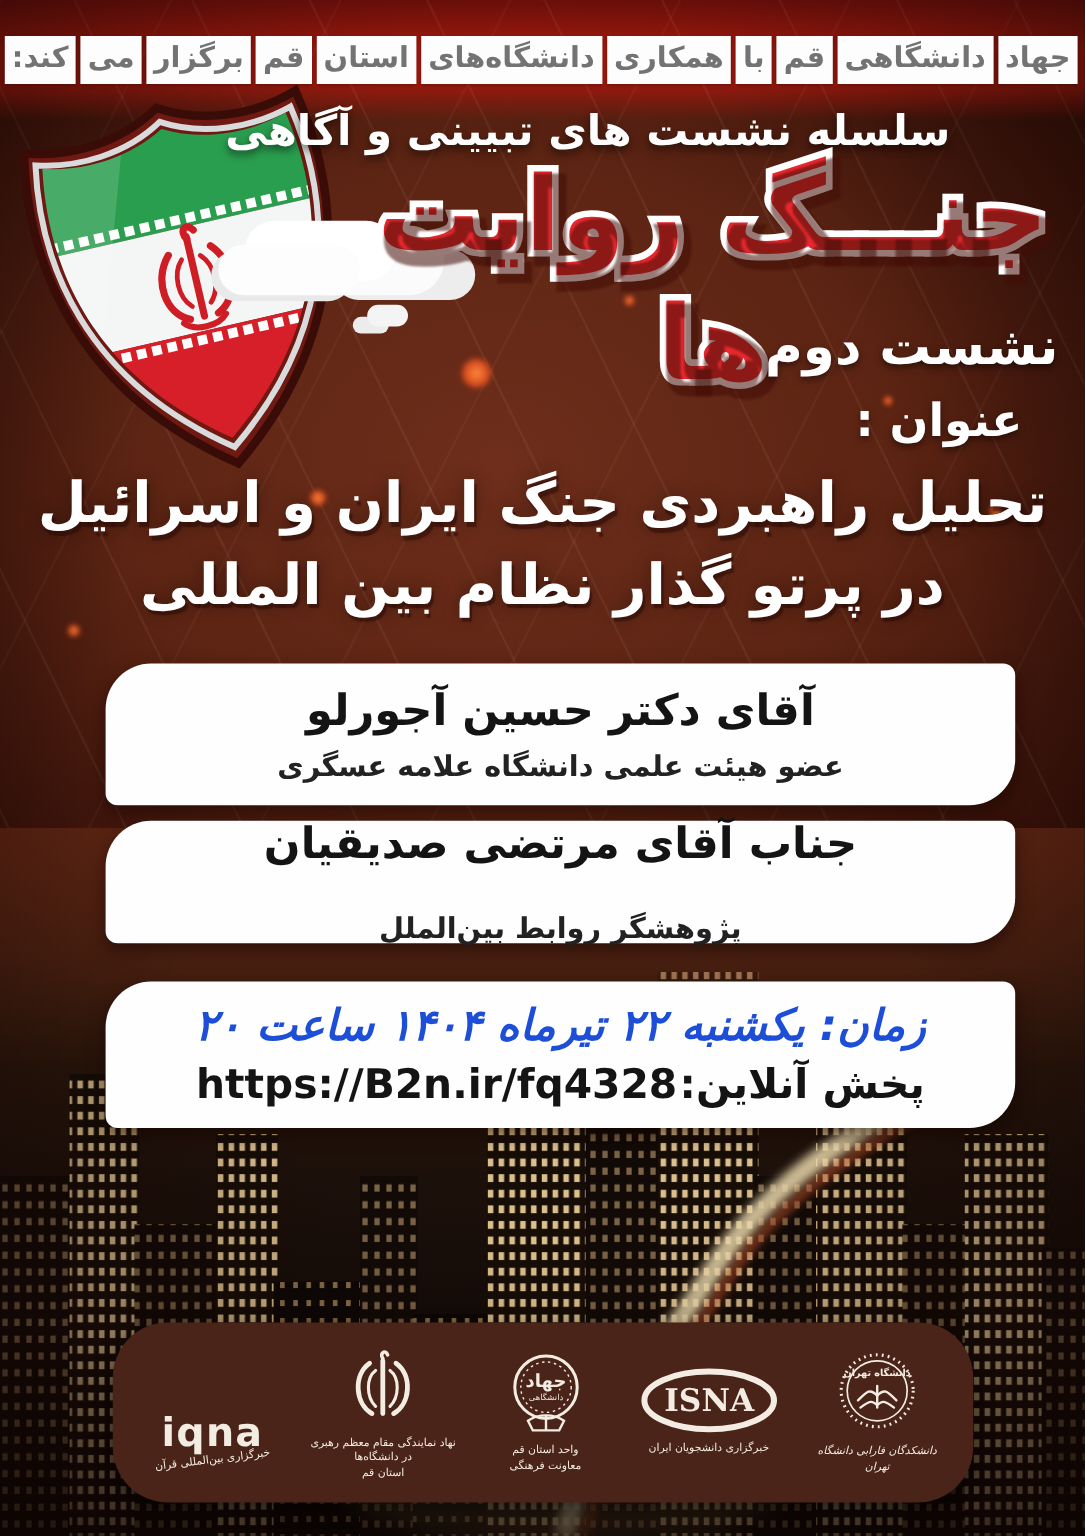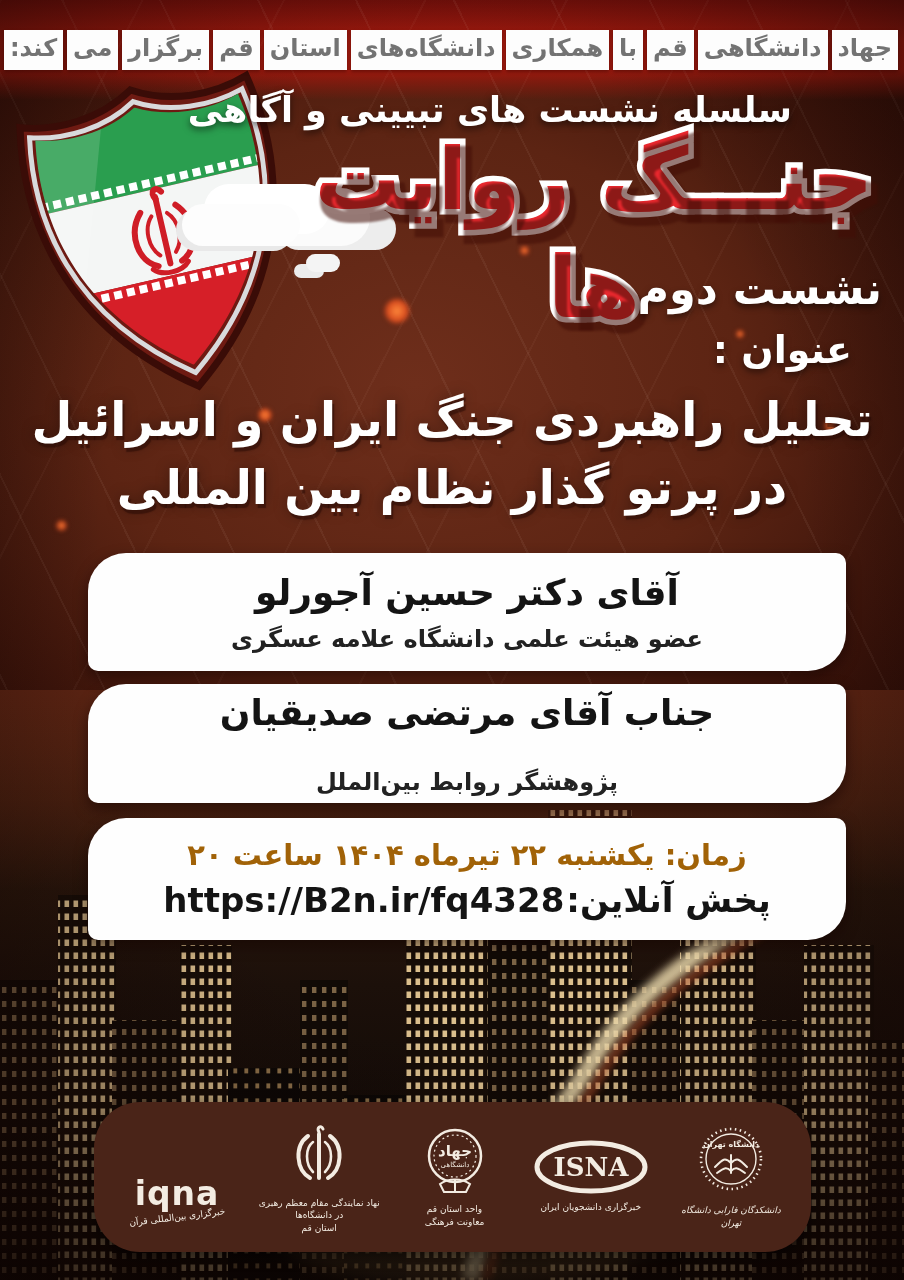--- a/index.html
+++ b/index.html
@@ -47,26 +47,26 @@
   .unvan{position:absolute;top:328px;right:52px;direction:rtl;color:#fff;font-weight:bold;font-size:38px;
     text-shadow:0 3px 6px rgba(0,0,0,.5);}
   .topic{position:absolute;top:386px;left:0;right:0;text-align:center;direction:rtl;color:#fff;font-weight:900;}
   .topic div{font-size:47px;line-height:1.45;text-shadow:2px 4px 1px rgba(35,8,3,.5), 0 0 14px rgba(0,0,0,.35);}
   
   .card{position:absolute;left:88px;width:758px;background:#fefefe;border-radius:38px 10px 38px 10px;
     box-shadow:0 6px 14px rgba(20,4,2,.55);display:flex;flex-direction:column;align-items:center;
     justify-content:center;direction:rtl;z-index:5;}
   .card .name{font-size:36px;font-weight:900;color:#141414;line-height:1.2;}
   .card .role{font-size:24px;font-weight:bold;color:#222;margin-top:10px;}
-  .card .sched1{font-size:29px;font-weight:900;color:#a16207;}
+  .card .sched1{font-size:36px;font-weight:900;color:#1d4ed8;font-style:italic;}
   .sched2{display:flex;direction:rtl;align-items:center;gap:2px;margin-top:8px;}
   .sched2 .lbl{font-size:34px;font-weight:900;color:#141414;}
   .sched2 .url{font-size:34px;font-weight:900;color:#141414;direction:ltr;unicode-bidi:bidi-override;}
   #card1{top:553px;height:118px;}
-  #card2{top:684px;height:119px;gap:24px;}
+  #card2{top:684px;height:102px;gap:24px;}
   #card3{top:818px;height:122px;}
   
   .band{position:absolute;left:94px;top:1102px;width:717px;height:150px;background:#4a2418;border-radius:46px;
     z-index:6;display:flex;align-items:center;justify-content:space-between;padding:0 24px;box-sizing:border-box;
     box-shadow:0 4px 14px rgba(0,0,0,.5);}
   .logo{display:flex;flex-direction:column;align-items:center;justify-content:center;color:#f3ece2;text-align:center;}
   .logo .cap{font-size:9px;line-height:1.35;margin-top:3px;white-space:pre-line;direction:rtl;}
   .logo svg{display:block;}
   .iqna-word{font-size:33px;font-weight:900;letter-spacing:1px;line-height:.9;font-family:"DejaVu Sans",sans-serif;margin-top:48px;}
   .iqna-cap{transform:rotate(-7deg);font-size:10px;margin-top:2px;direction:rtl;}

